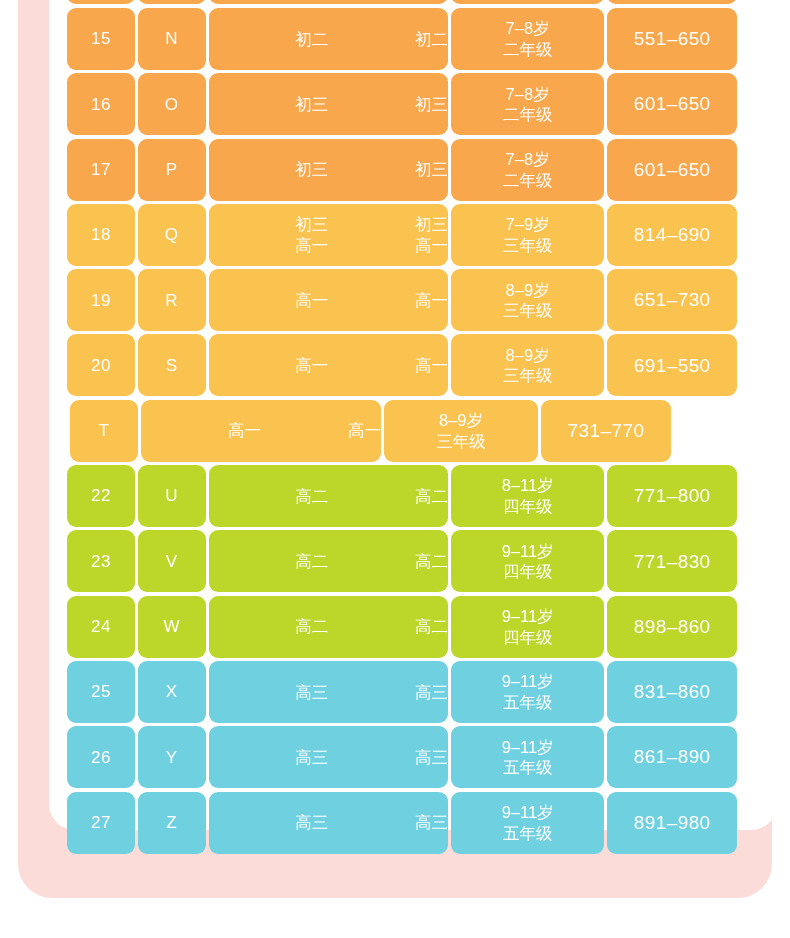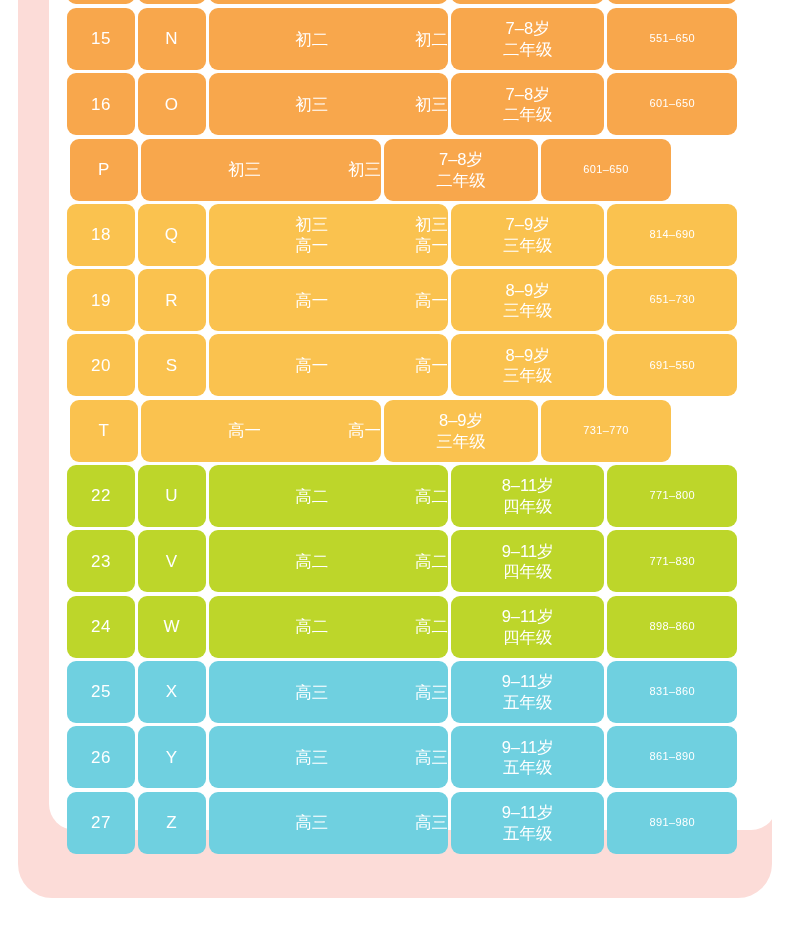--- a/index.html
+++ b/index.html
@@ -70,21 +70,21 @@
     border-radius: 9px;
     color: #ffffff;
     box-sizing: border-box;
     line-height: 1.25;
   }
 
   .c-index   { width: 68px; font-size: 17px; letter-spacing: .5px; }
   .c-letter  { width: 68px; font-size: 17px; letter-spacing: .5px; margin-left: 3px; }
   .c-level   { width: 240px; margin-left: 3px; font-size: 16.5px; display: flex; }
   .c-age     { width: 154px; margin-left: 3px; font-size: 16.5px; flex-direction: column; }
-  .c-range   { width: 130px; margin-left: 3px; font-size: 11px; letter-spacing: .4px; }
+  .c-range   { width: 130px; margin-left: 3px; font-size: 19px; letter-spacing: .4px; }
 
   .c-level .lv {
     flex: 1;
     display: flex;
     flex-direction: column;
     align-items: flex-end;
     justify-content: center;
   }
 
   .lv span, .c-age span { display: block; }
@@ -154,20 +154,21 @@
             <span>初三</span>
           </div>
         </div>
         <div class="cell c-age">
           <span>7–8岁</span>
           <span>二年级</span>
         </div>
         <div class="cell c-range">601–650</div>
       </div>
       <div class="row t-orange">
+        <div class="cell c-index">17</div>
         <div class="cell c-letter">P</div>
         <div class="cell c-level">
           <div class="lv">
             <span>初三</span>
           </div>
           <div class="lv">
             <span>初三</span>
           </div>
         </div>
         <div class="cell c-age">

